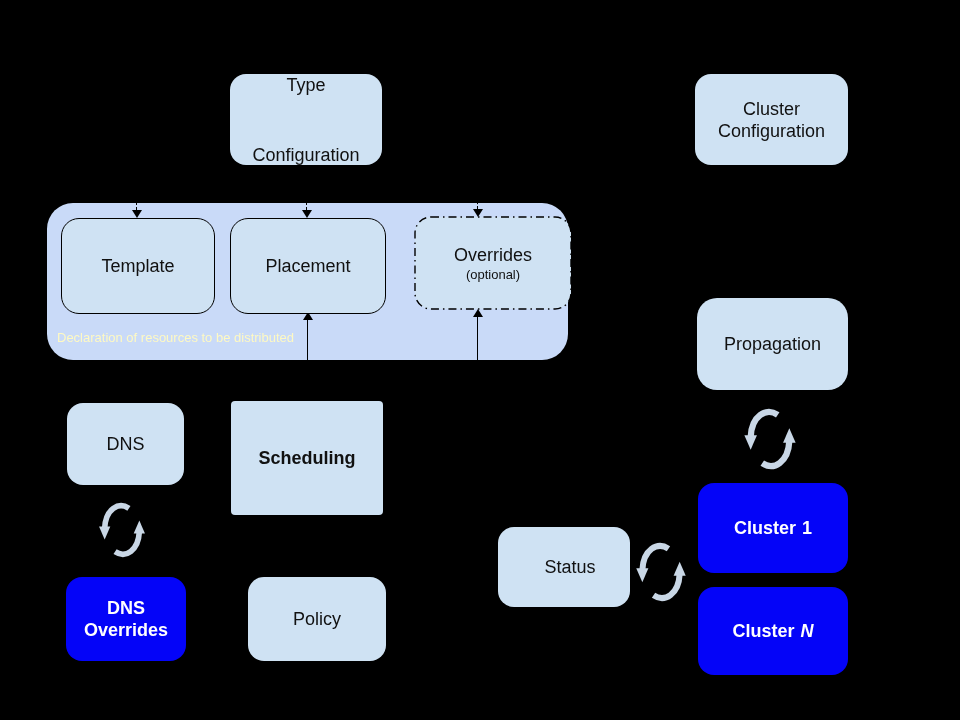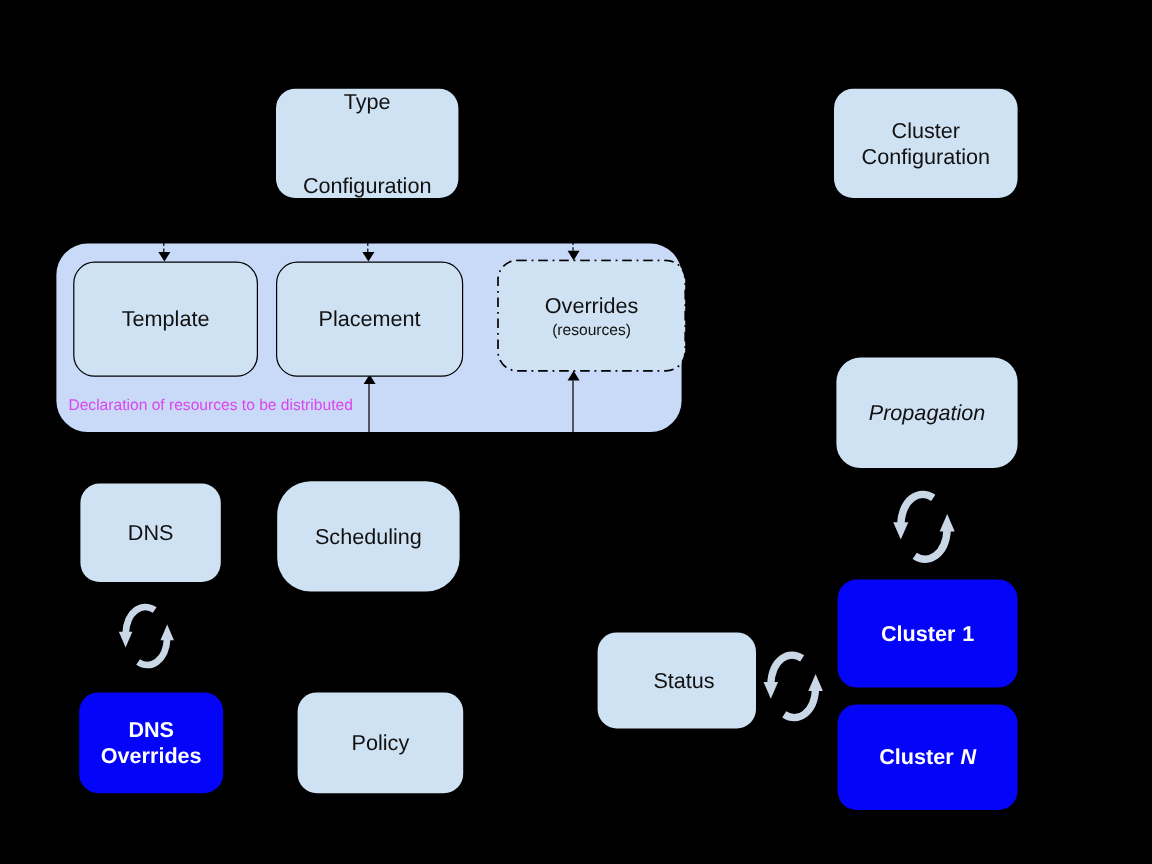--- a/index.html
+++ b/index.html
@@ -8,21 +8,21 @@
     font-family:"Liberation Sans","DejaVu Sans",sans-serif;color:#111;
   }
   .node{
     position:absolute;display:flex;flex-direction:column;align-items:center;justify-content:center;
     text-align:center;background:#cfe2f3;border-radius:16px;font-size:18px;line-height:22px;
   }
   .node.bordered{border:1px solid #000;border-radius:18px;}
   .node.blue{background:#0404f8;color:#fff;font-weight:bold;}
   .node .sub{font-size:13px;line-height:17px;}
   .container-group{position:absolute;background:#c9daf8;border-radius:26px;}
-  .caption{position:absolute;font-size:13px;color:#d946ef;white-space:nowrap;}
+  .caption{position:absolute;font-size:13px;color:#fef9c3;white-space:nowrap;}
   .vline{position:absolute;width:0;border-left:1.5px solid #000;}
   .vline.dashed{border-left-style:dashed;}
   .ah{position:absolute;width:0;height:0;border-left:5px solid transparent;border-right:5px solid transparent;}
   .ah.down{border-top:8px solid #000;}
   .ah.up{border-bottom:8px solid #000;}
   .sync{position:absolute;}
   .italic{font-style:italic;}
   .sfx{margin-left:0.32em;}
   .ov-border{position:absolute;left:-1px;top:-1px;pointer-events:none;}
 </style>
@@ -75,47 +75,47 @@
 
   <div class="node bordered" style="left:230px;top:218px;width:154px;height:94px;">
     <div>Placement</div>
   </div>
 
   <div class="node" style="left:415px;top:217px;width:156px;height:92px;border-radius:16px;">
     <svg class="ov-border" width="158" height="94" viewBox="0 0 158 94">
       <rect x="1" y="1" width="156" height="92" rx="16" fill="none" stroke="#000" stroke-width="1.4" stroke-dasharray="8 4 1.5 4"></rect>
     </svg>
     <div>Overrides</div>
-    <div class="sub">(resources)</div>
+    <div class="sub">(optional)</div>
   </div>
 
   <div class="caption" style="left:57px;top:330px;">Declaration of resources to be distributed</div>
 
   <div class="node" style="left:67px;top:403px;width:117px;height:82px;">
     <div>DNS</div>
   </div>
 
   <svg class="sync" style="left:96px;top:492px;" width="52" height="76" viewBox="0 0 60 78">
       <use href="#syncArrows"></use>
     </svg>
 
   <div class="node blue" style="left:66px;top:577px;width:120px;height:84px;">
     <div>DNS</div>
     <div>Overrides</div>
   </div>
 
-  <div class="node" style="left:231px;top:401px;width:152px;height:92px;border-radius:28px;">
+  <div class="node" style="left:231px;top:401px;width:152px;height:114px;border-radius:4px;font-weight:bold;">
     <div>Scheduling</div>
   </div>
 
   <div class="node" style="left:248px;top:577px;width:138px;height:84px;">
     <div>Policy</div>
   </div>
 
-  <div class="node" style="left:697px;top:298px;width:151px;height:92px;border-radius:20px;font-style:italic;">
+  <div class="node" style="left:697px;top:298px;width:151px;height:92px;border-radius:20px;">
     <div>Propagation</div>
   </div>
 
   <svg class="sync" style="left:741px;top:401px;" width="58" height="76" viewBox="0 0 60 78">
       <use href="#syncArrows"></use>
     </svg>
 
   <div class="node" style="left:498px;top:527px;width:120px;height:80px;padding-left:12px;">
     <div>Status</div>
   </div>

